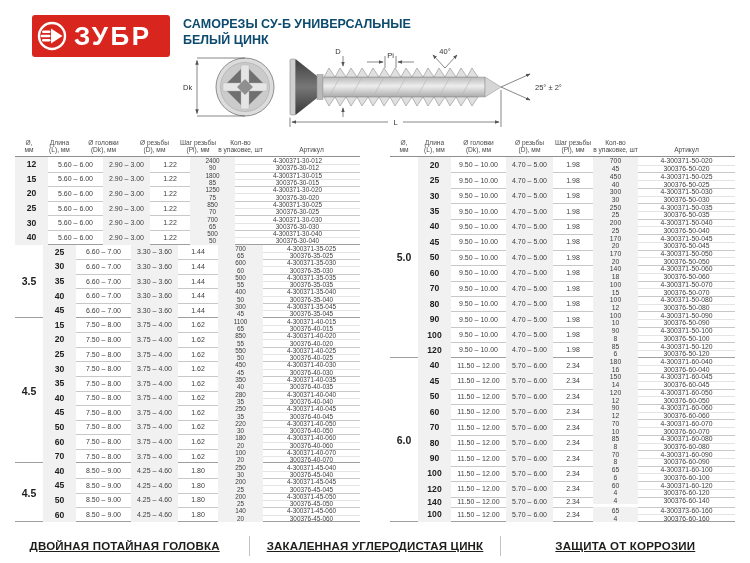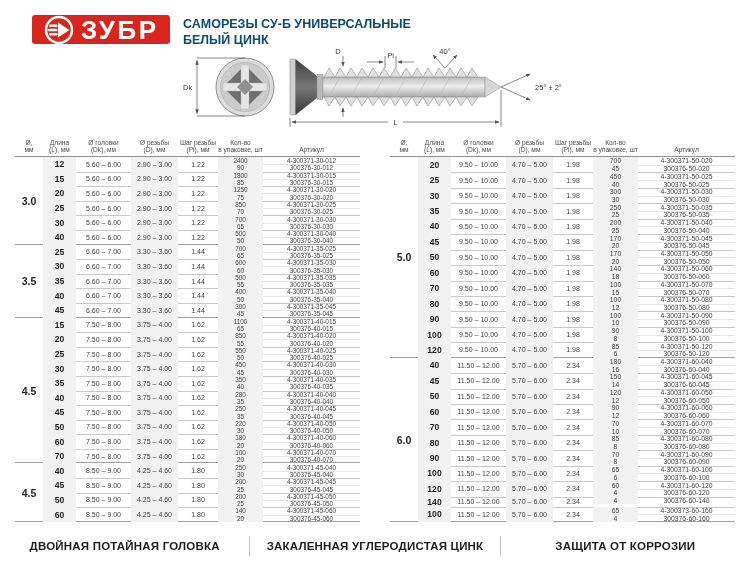--- a/index.html
+++ b/index.html
@@ -1,21 +1,21 @@
 <!DOCTYPE html>
 <html style="--brand-red: #d8251e; --stripe: #f1f1f1;"><head>
 <meta charset="utf-8">
 <style>
   html,body{margin:0;padding:0;background:#fff;}
   .page{position:relative;width:750px;height:563px;background:#fff;overflow:hidden;
         font-family:"Liberation Sans",sans-serif;color:#1d1d1b;}
 
   
-  .logo{position:absolute;left:32px;top:15px;width:138px;height:29px;background:var(--brand-red,#d8251e);
-        border-radius:3px;display:flex;align-items:center;padding-left:11px;box-sizing:border-box;}
+  .logo{position:absolute;left:32px;top:15px;width:138px;height:42px;background:var(--brand-red,#d8251e);
+        border-radius:3px;display:flex;align-items:center;padding-left:4px;box-sizing:border-box;}
   .logo-text{color:#fff;font-weight:bold;font-size:26px;letter-spacing:2.5px;margin-left:6px;line-height:1;}
   .title{position:absolute;left:183px;top:16px;font-weight:bold;font-size:12.5px;line-height:16px;color:#0c4a6e;}
 
   
   .diagram{position:absolute;left:183px;top:46px;}
   .dim-text{font-family:"Liberation Sans",sans-serif;font-size:7.5px;fill:#333;}
   .dim-line{stroke:#555;stroke-width:0.7;fill:none;}
 
   
   .tables{position:absolute;left:15px;top:130px;width:720px;display:flex;gap:30px;}
@@ -37,21 +37,21 @@
   .c-head{font-size:7px;}
   .c-thread{background:var(--stripe,#f1f1f1);font-size:7px;}
   .c-pitch{font-size:7px;}
   .pline{display:grid;grid-template-columns:45px 1fr;height:var(--lh);}
   .pline:nth-child(2){box-shadow:inset 0 1px 0 #e4e4e4;}
   .qty{background:var(--stripe,#f1f1f1);display:flex;align-items:center;justify-content:center;
        font-size:var(--fs);color:#3c3c3b;}
   .art{display:flex;align-items:center;justify-content:center;font-size:var(--fs);color:#3c3c3b;}
 
   
-  .footer{position:absolute;left:0;top:529px;width:750px;height:34px;display:flex;align-items:center;}
+  .footer{position:absolute;left:0;top:529px;width:750px;height:34px;display:flex;align-items:center;text-decoration:underline;}
   .feat{flex:1;display:flex;align-items:center;justify-content:center;
         font-weight:bold;font-size:11.5px;letter-spacing:0.2px;color:#1d1d1b;}
   .fdiv{width:1px;height:20px;background:#c3c3c3;}
 </style>
 </head>
 <body>
 
 <div class="page">
 
   <div class="logo">
@@ -161,21 +161,20 @@
           </div>
           <div class="th">
             <div class="hl">Кол-во</div>
             <div class="hl">в упаковке, шт</div>
           </div>
           <div class="th">
             <div class="hl">Артикул</div>
           </div>
         </div>
         <div class="group">
-          <div class="gdia">3.0</div>
           <div class="grows">
             <div class="lrow">
               <div class="cell c-len">12</div>
               <div class="cell c-head">5.60 – 6.00</div>
               <div class="cell c-thread">2.90 – 3.00</div>
               <div class="cell c-pitch">1.22</div>
               <div class="packs">
                 <div class="pline">
                   <div class="qty">2400</div>
                   <div class="art">4-300371-30-012</div>

